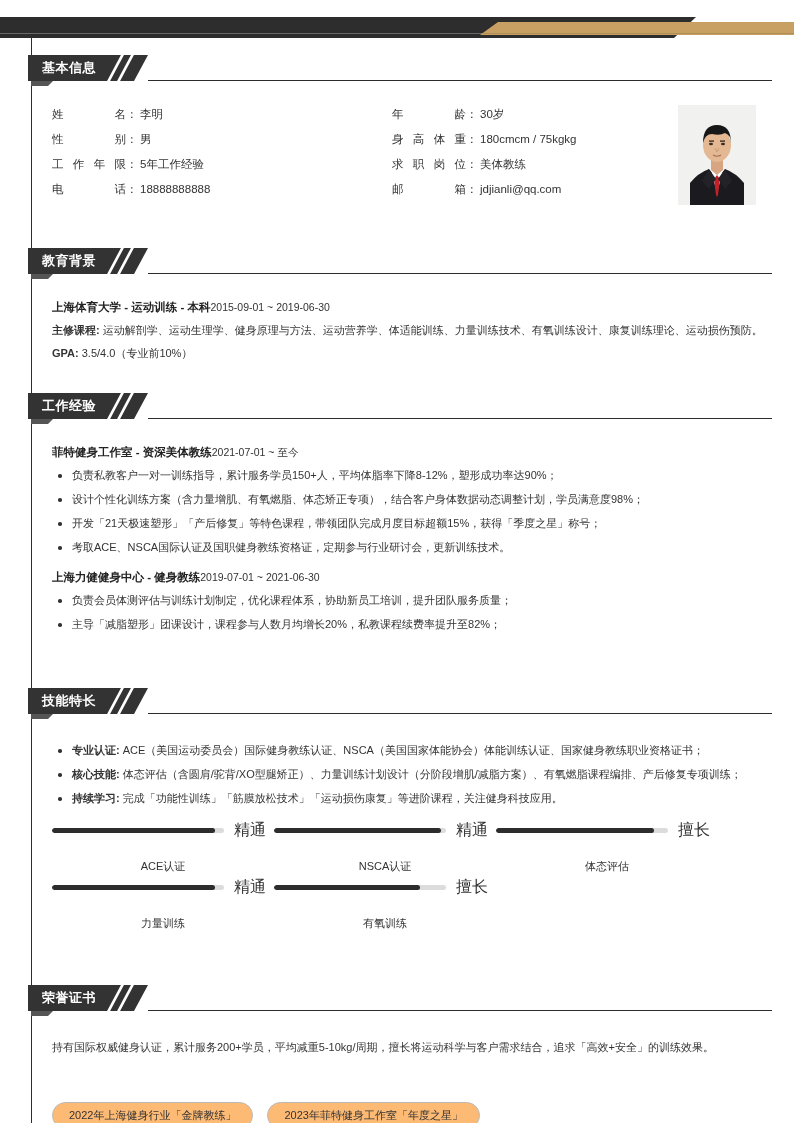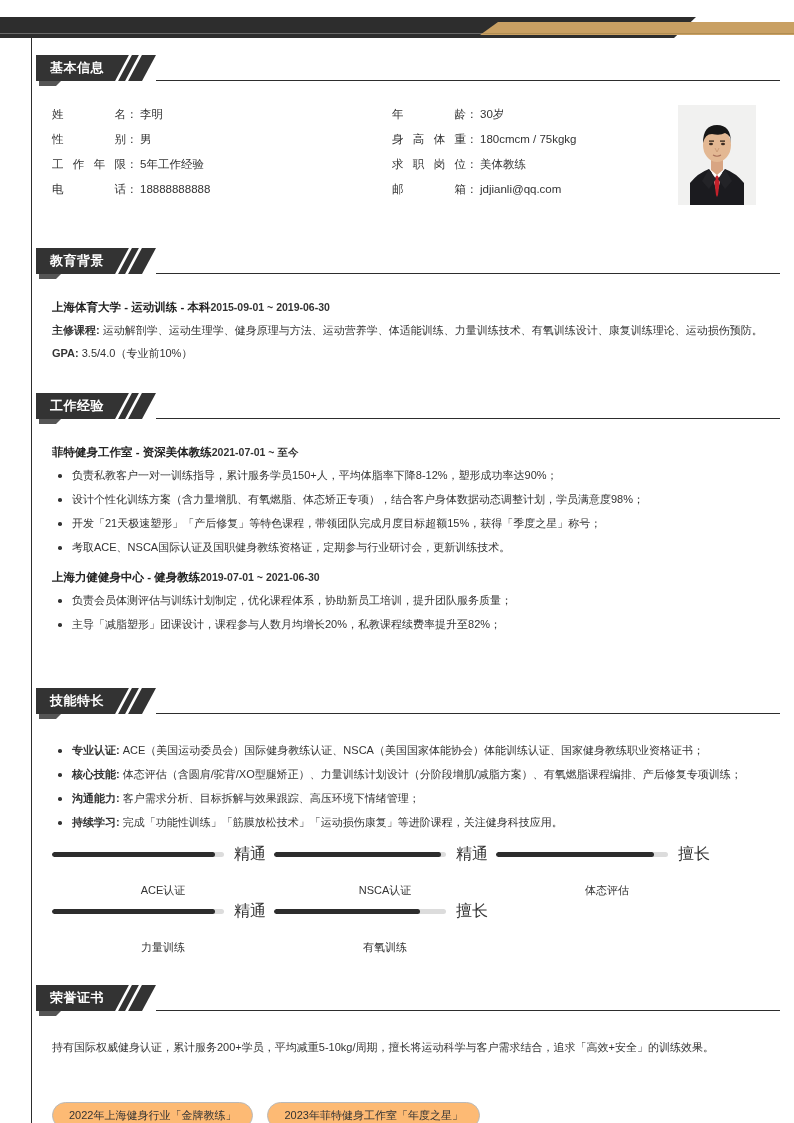--- a/index.html
+++ b/index.html
@@ -66,21 +66,20 @@
   .section {
     position: absolute;
     left: 28px;
     width: 744px;
   }
 
   .sec-head {
     position: relative;
     height: 42px;
     width: 130px;
-    margin-left: 8px;
   }
   .sec-head-bg {
     position: absolute;
     left: 0; top: 0;
     width: 120px; height: 26px;
     background: #333333;
     clip-path: polygon(0 0, 100% 0, calc(100% - 14px) 100%, 0 100%);
   }
   .sec-head-shadow {
     position: absolute;
@@ -154,21 +153,21 @@
   }
 
   
   .job-head {
     display: flex;
     align-items: baseline;
     margin-bottom: 5px;
   }
   .job-title { font-size: 11.5px; font-weight: bold; color: #222; }
   .job-title .sep, .job-title .role { font-weight: bold; }
-  .job-date { font-size: 10.5px; color: #333; font-weight: bold; }
+  .job-date { font-size: 10.5px; color: #333; }
 
   .para {
     font-size: 11px;
     line-height: 21px;
     color: #333;
     margin-bottom: 2px;
   }
   .para b { font-weight: bold; }
 
   ul.bullets {
@@ -471,23 +470,20 @@
   </div>
   <div class="sec-body">
     <ul class="bullets">
       <li>
         <b>专业认证:</b><span> ACE（美国运动委员会）国际健身教练认证、NSCA（美国国家体能协会）体能训练认证、国家健身教练职业资格证书；</span>
       </li>
       <li>
         <b>核心技能:</b><span> 体态评估（含圆肩/驼背/XO型腿矫正）、力量训练计划设计（分阶段增肌/减脂方案）、有氧燃脂课程编排、产后修复专项训练；</span>
       </li>
       <li>
-        <b>沟通能力:</b><span> 客户需求分析、目标拆解与效果跟踪、高压环境下情绪管理；</span>
-      </li>
-      <li>
         <b>持续学习:</b><span> 完成「功能性训练」「筋膜放松技术」「运动损伤康复」等进阶课程，关注健身科技应用。</span>
       </li>
     </ul>
 
     <div class="bars">
       <div class="bar-item">
         <div class="bar-line">
           <div class="bar-track">
             <div class="bar-fill" style="width: 95%;"></div>
           </div>

